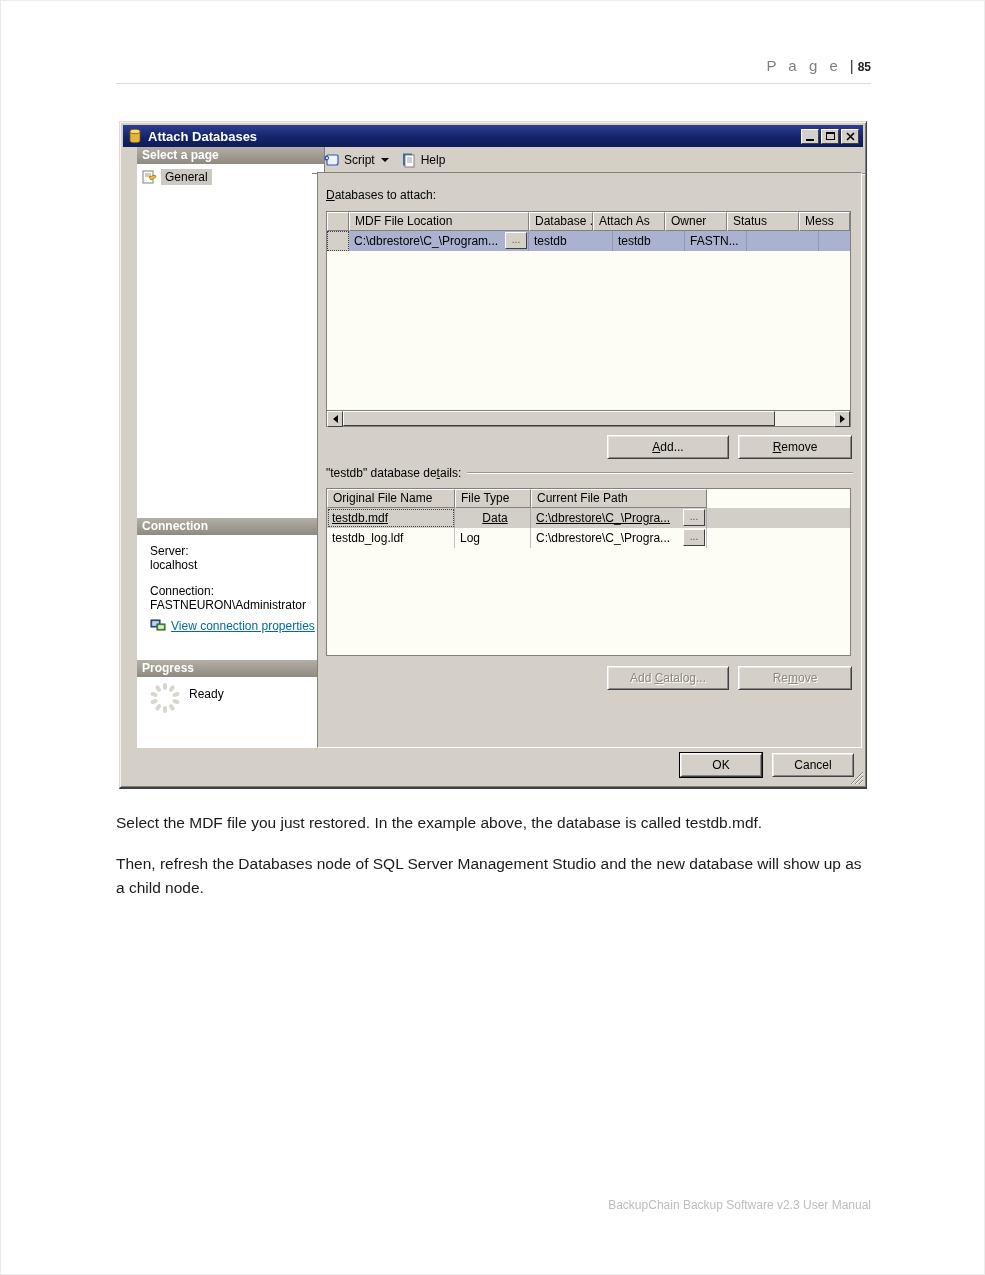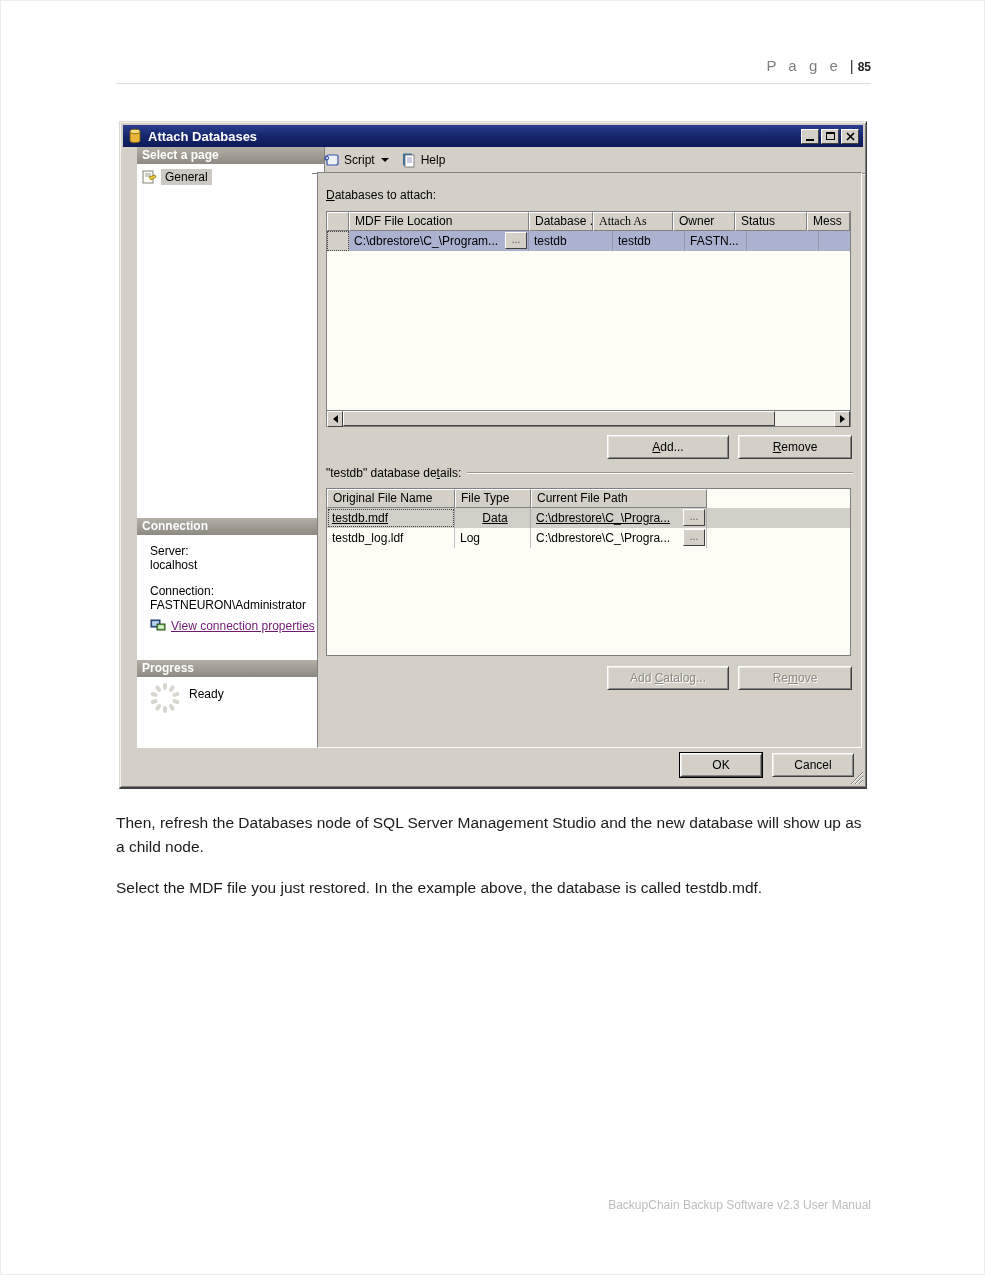--- a/index.html
+++ b/index.html
@@ -40,21 +40,21 @@
   
   .sidebar { position:absolute; left:3px; top:25px; width:188px; height:601px; background:#fff;
              border-right:1px solid #808080;margin-left:14px; }
   .sec-header { position:absolute; left:0; width:187px; height:17px;
                 background:linear-gradient(180deg,#b3afa7 0%, #8e8a82 100%);
                 color:#fff; font-weight:bold; font-size:12px; line-height:17px; padding-left:5px; }
   .general-row { position:absolute; left:4px; top:21px; height:18px; display:flex; align-items:center; }
   .general-row .lbl { background:#ccc9c2; padding:1px 4px; margin-left:4px; }
   .side-text { position:absolute; left:13px; font-size:12px; color:#000; }
   .link-row { position:absolute; left:13px; display:flex; align-items:center; gap:5px; }
-  .link { color:#701a75; text-decoration:underline; }
+  .link { color:#0369a1; text-decoration:underline; }
 
   .spinner { position:absolute; left:10px; }
   .ready { position:absolute; left:52px; font-size:12px; }
 
   
   .toolbar { position:absolute; left:192px; top:25px; width:553px; height:27px;
              display:flex; align-items:center; padding-left:8px; gap:4px;
              border-bottom:1px solid #808080; box-shadow:0 1px 0 #fff; }
   .toolbar .tb-item { display:flex; align-items:center; gap:4px; padding:2px 4px; }
   .tb-caret { width:0; height:0; border-left:4px solid transparent; border-right:4px solid transparent;
@@ -213,21 +213,21 @@
 
     <div class="attach-label">
       <span class="mn">D</span><span>atabases to attach:</span>
     </div>
 
     <div class="grid" style="top:38px; height:216px;">
       <div class="grid-head">
         <div class="hcell" style="width:22px;"></div>
         <div class="hcell" style="width:180px;">MDF File Location</div>
         <div class="hcell" style="width:64px;">Database ...</div>
-        <div class="hcell" style="width:80px;font-family:Liberation Serif, serif;">Attach As</div>
+        <div class="hcell" style="width:72px;">Attach As</div>
         <div class="hcell" style="width:62px;">Owner</div>
         <div class="hcell" style="width:72px;">Status</div>
         <div class="hcell" style="flex:1;">Mess</div>
       </div>
       <div class="grid-row sel-row">
         <div class="cell selector" style="width:22px;"></div>
         <div class="cell" style="width:180px; padding-right:24px;">
           <span>C:\dbrestore\C_\Program...</span>
           <div class="browse-btn">...</div>
         </div>
@@ -308,17 +308,17 @@
       <line x1="14" y1="3" x2="3" y2="14" stroke="#fff"></line>
       <line x1="14" y1="6" x2="6" y2="14" stroke="#808080"></line>
       <line x1="14" y1="7" x2="7" y2="14" stroke="#fff"></line>
       <line x1="14" y1="10" x2="10" y2="14" stroke="#808080"></line>
       <line x1="14" y1="11" x2="11" y2="14" stroke="#fff"></line>
     </svg>
   </div>
 </div>
 
 <div class="doc-body">
+  <p>Select the MDF file you just restored. In the example above, the database is called testdb.mdf.</p>
   <p>Then, refresh the Databases node of SQL Server Management Studio and the new database will show up as a child node.</p>
-  <p>Select the MDF file you just restored. In the example above, the database is called testdb.mdf.</p>
 </div>
 
 <div class="doc-footer">BackupChain Backup Software v2.3 User Manual</div>
 
 </body></html>

